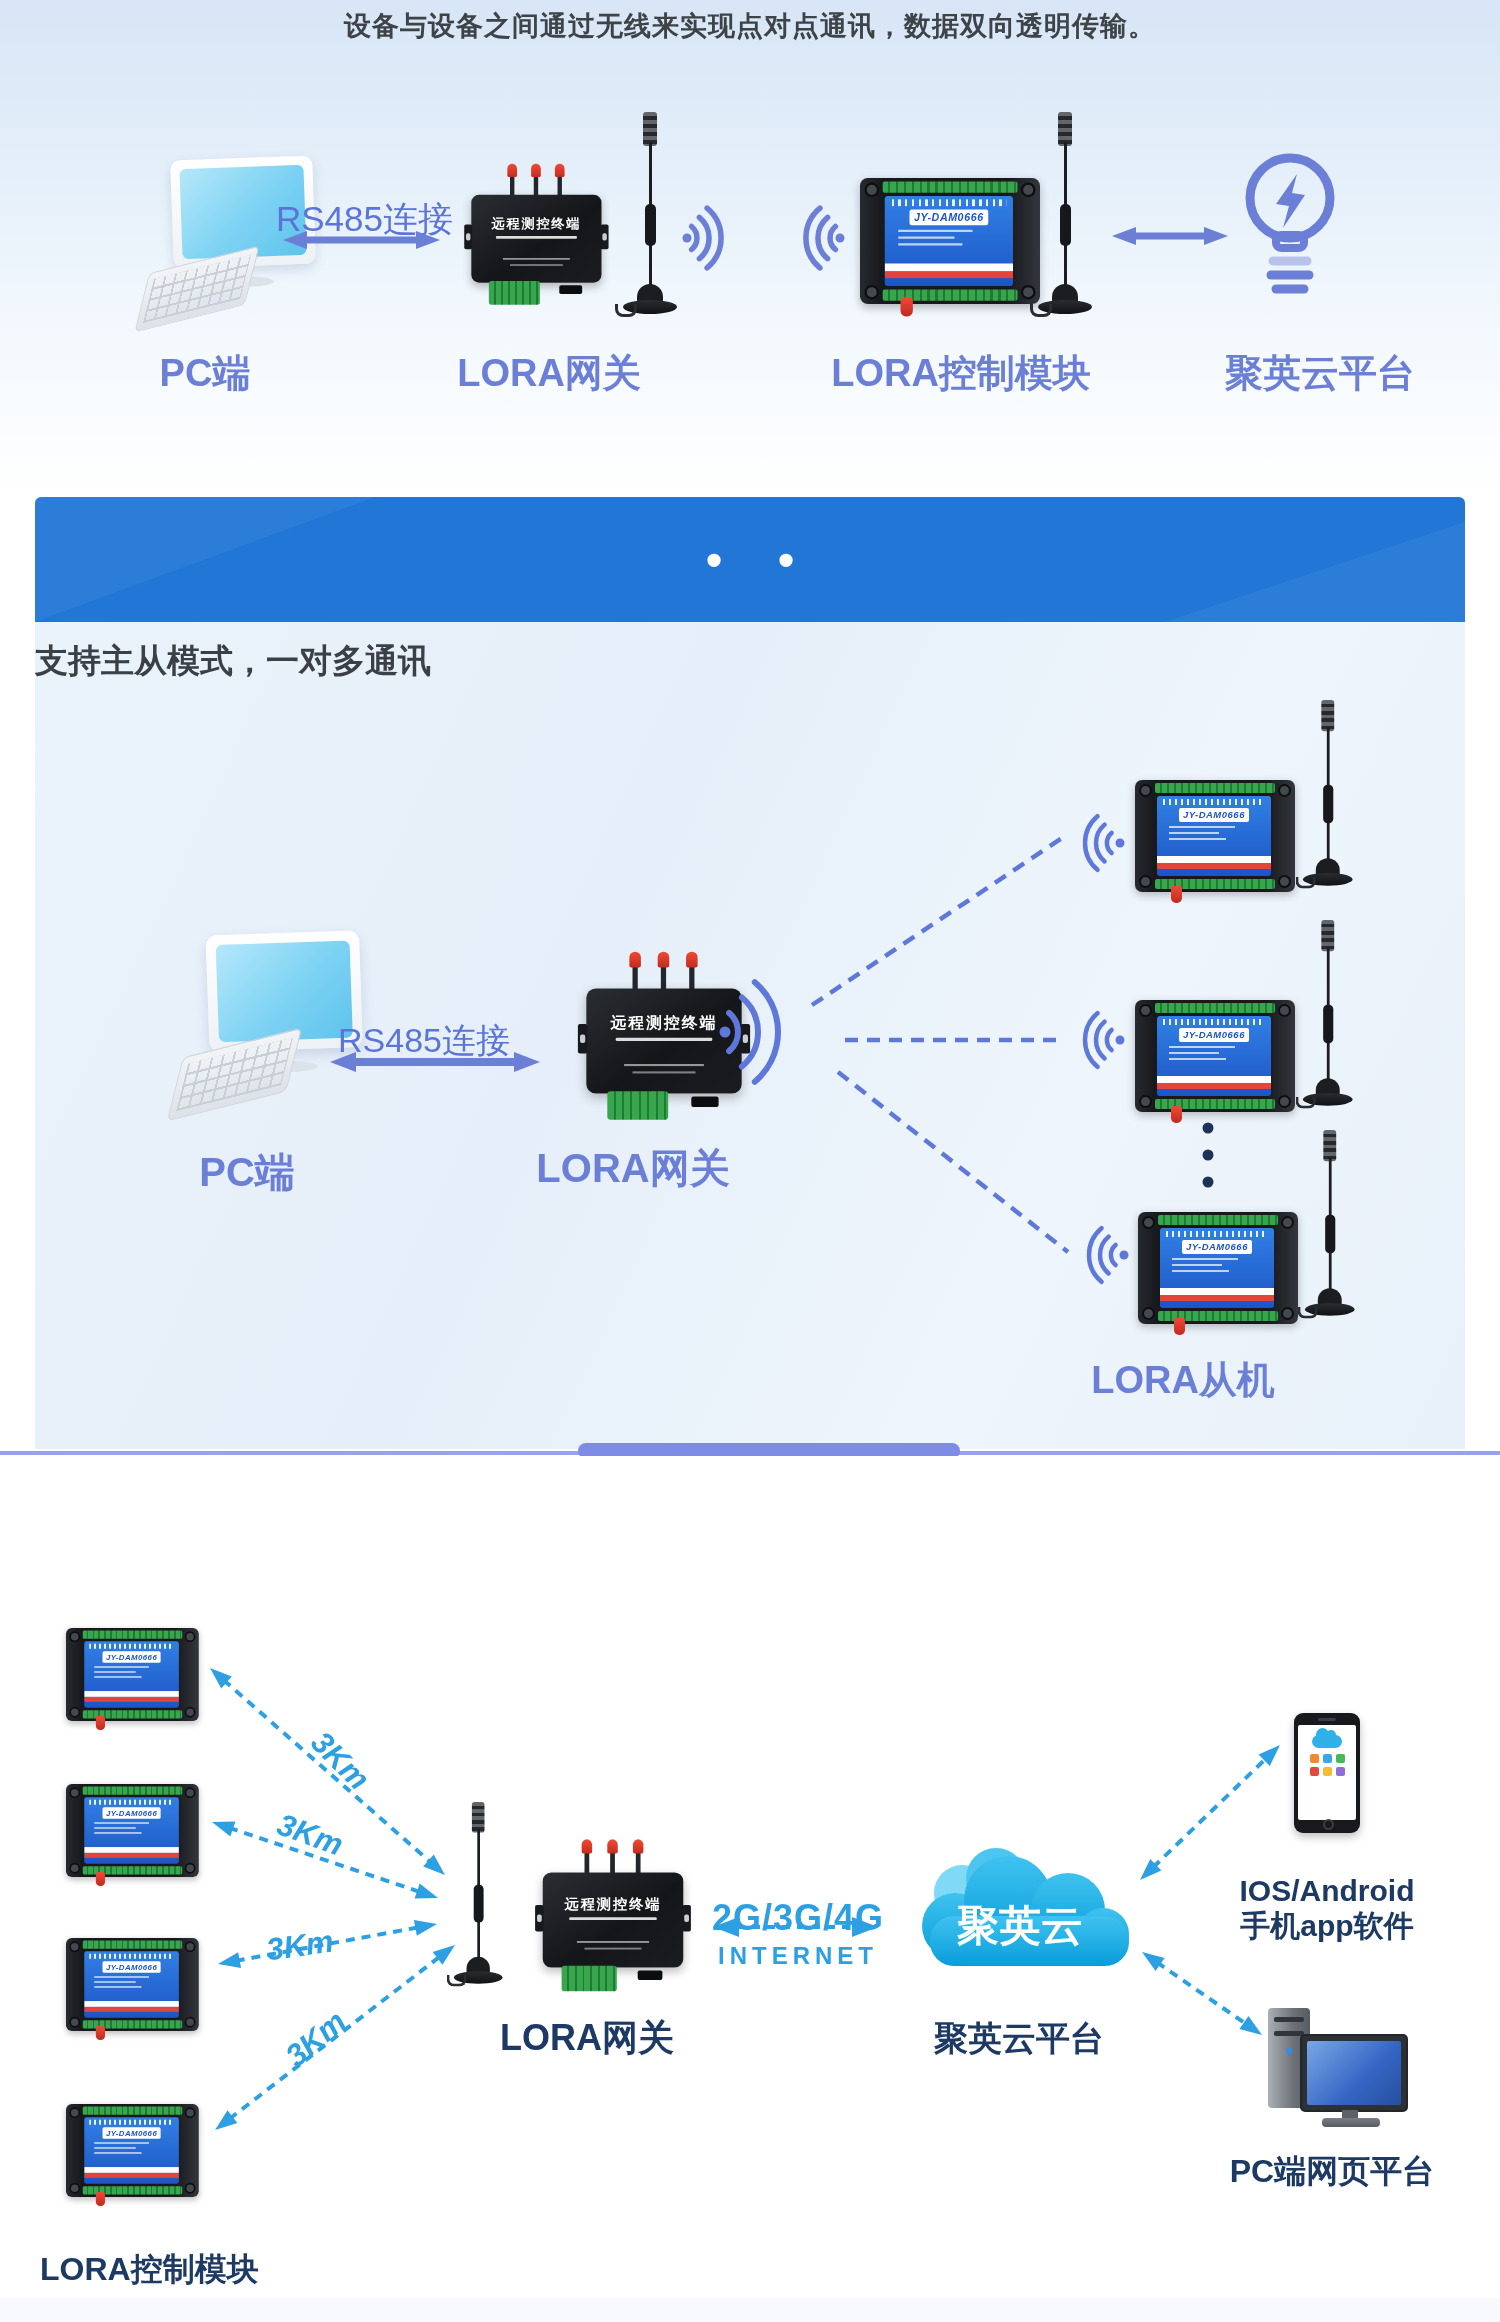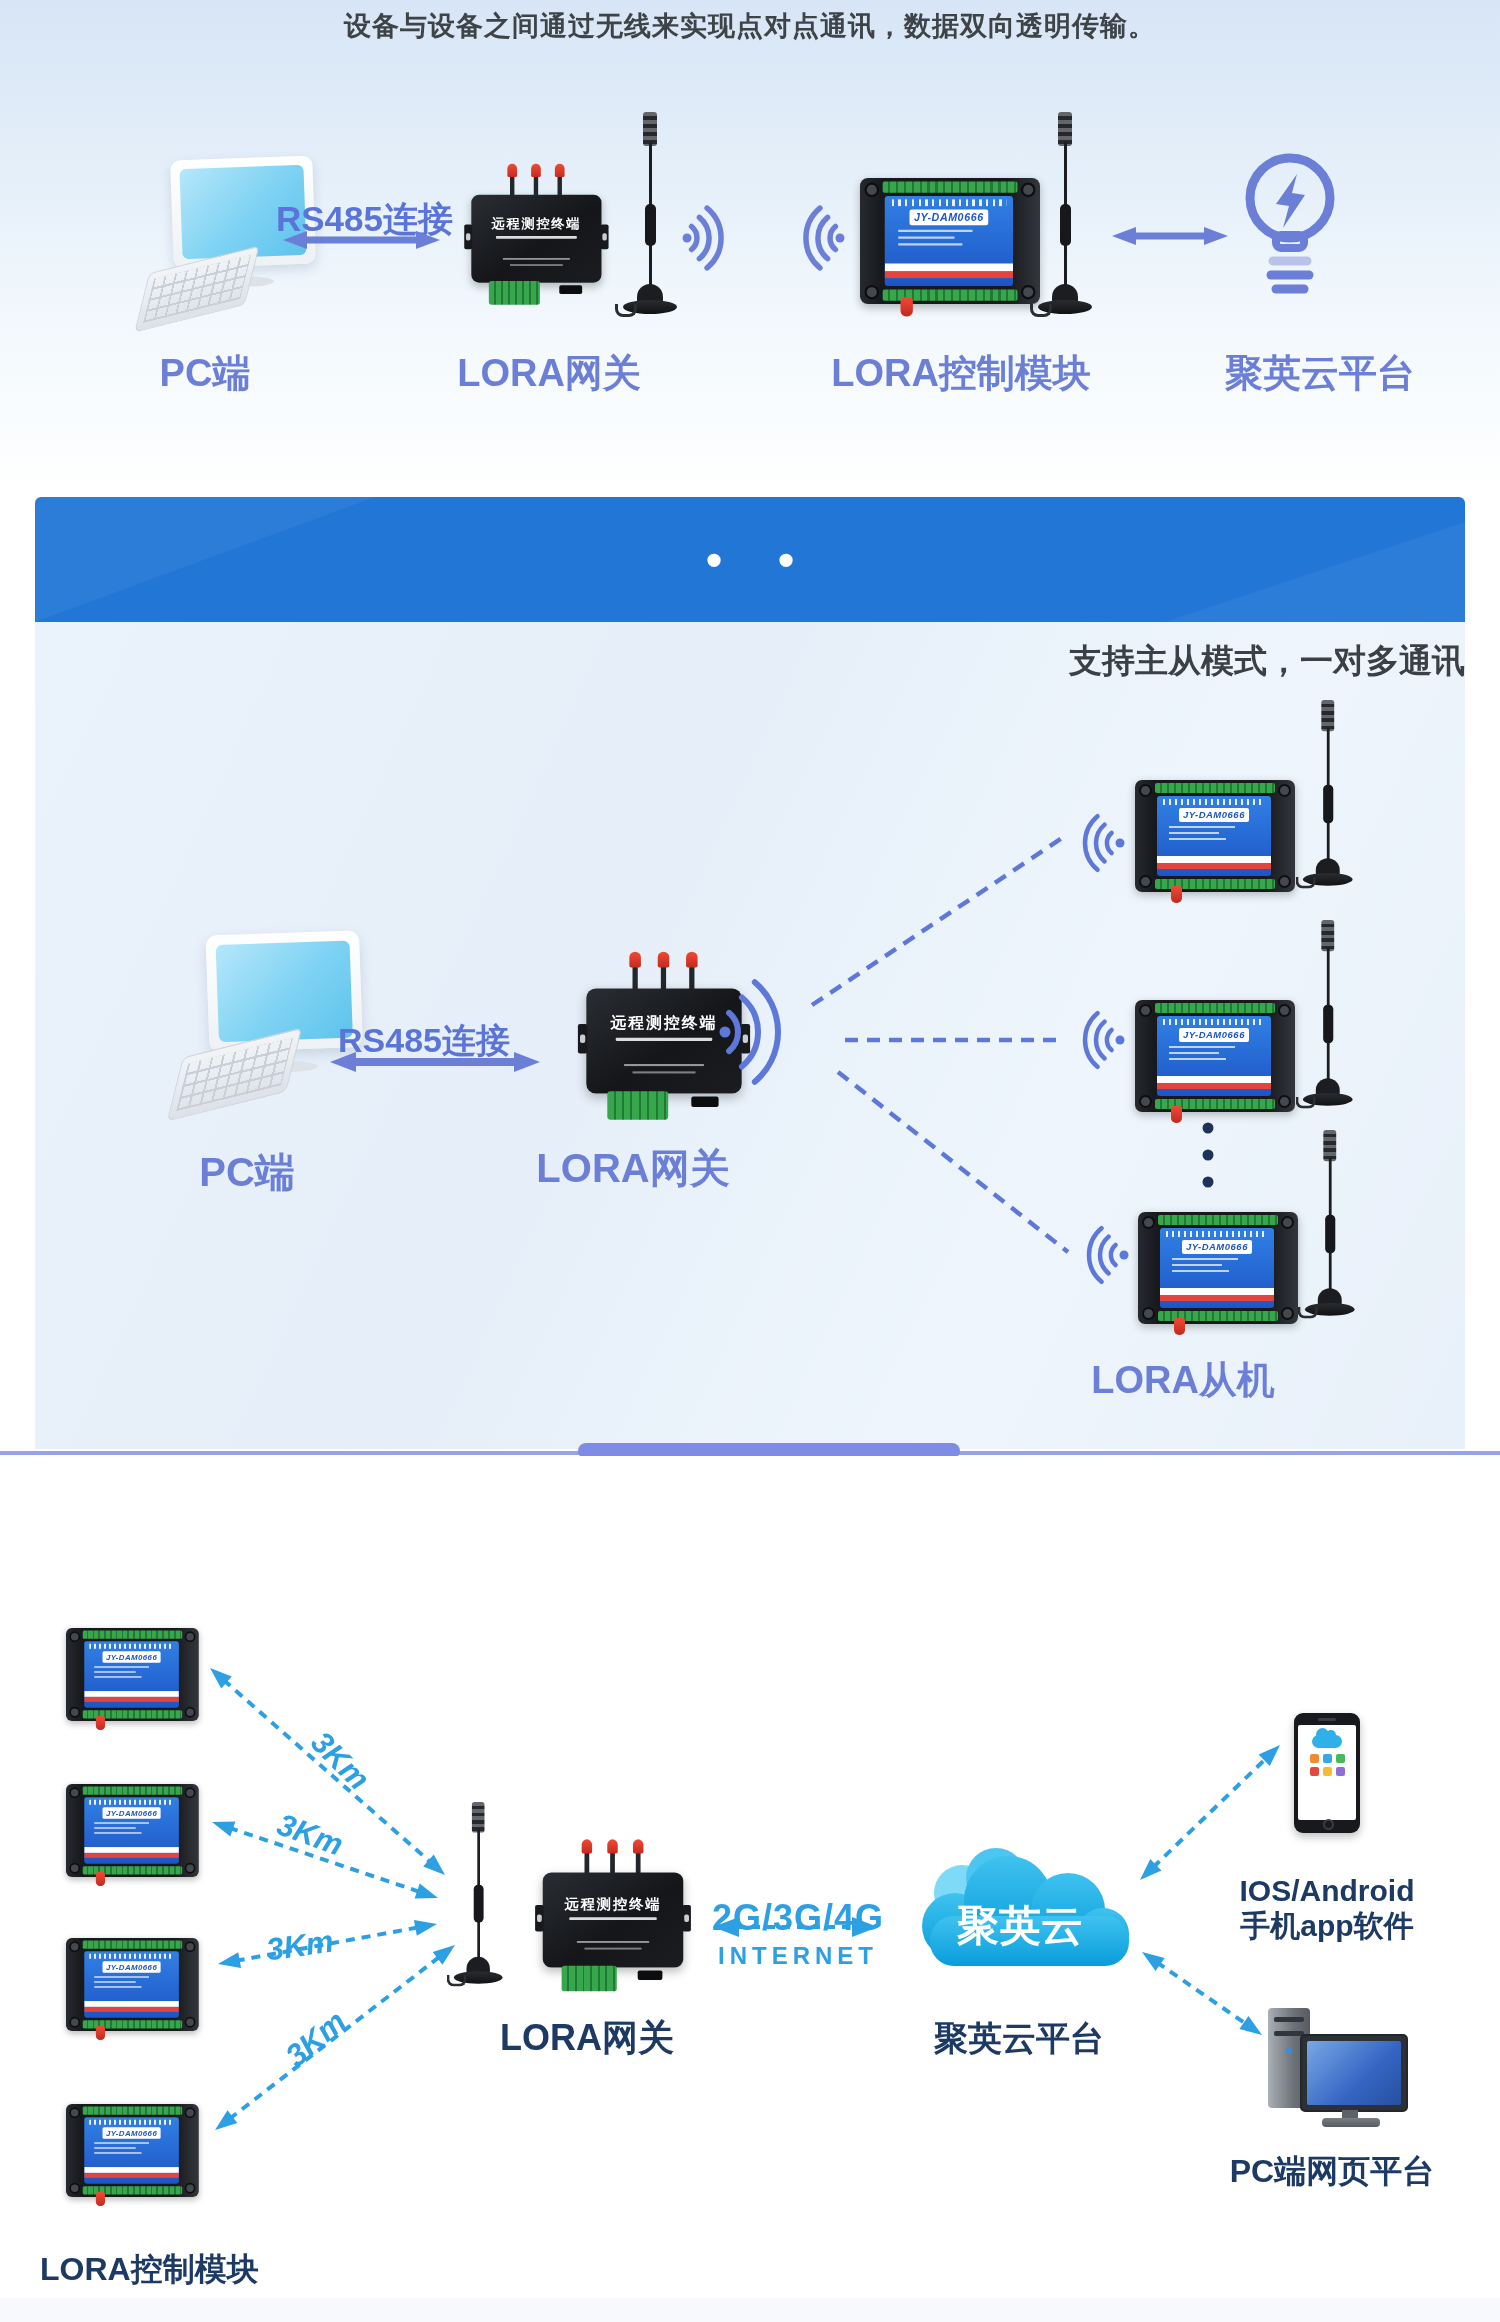--- a/index.html
+++ b/index.html
@@ -7,21 +7,21 @@
   .page{position:relative;width:1500px;height:2322px;margin:0 auto;background:#fff;overflow:hidden;}
   .abs{position:absolute;}
   .overlay{position:absolute;left:0;top:0;pointer-events:none;}
 
   
   .s1{position:absolute;left:0;top:0;width:1500px;height:514px;
       background:linear-gradient(180deg,#d7e5f6 0%,#e3eef9 30%,#f2f8fd 62%,#ffffff 96%);}
   .s1-title{position:absolute;left:0;top:8px;width:100%;text-align:center;
       font-size:27px;font-weight:700;color:#3d4347;letter-spacing:1px;}
   .peri-label{position:absolute;text-align:center;font-weight:700;font-size:38px;color:#6b7fd7;}
-  .rs485{position:absolute;font-weight:700;color:#5a74d8;}
+  .rs485{position:absolute;font-weight:400;color:#5a74d8;}
 
   
   .pc{position:absolute;width:190px;height:175px;transform-origin:0 0;}
   .pcmon{position:absolute;left:32px;top:0;width:142px;height:108px;background:linear-gradient(#ffffff,#eef1f5);
       border-radius:10px;box-shadow:0 5px 12px rgba(60,90,130,.18);transform:rotate(-2deg);}
   .pcscr{position:absolute;left:9px;right:9px;top:9px;bottom:9px;border-radius:6px;
       background:linear-gradient(135deg,#b5e7fa 0%,#7dd2f3 55%,#5ec3ec 100%);}
   .pcstand{position:absolute;left:94px;top:104px;width:16px;height:17px;background:#e3e8ed;transform:skewX(-8deg);}
   .pcbase{position:absolute;left:70px;top:118px;width:64px;height:11px;background:#dde2e8;border-radius:50%;}
   .pckb{position:absolute;left:0;top:104px;width:112px;height:52px;background:linear-gradient(#f2f4f7,#dde2e8);
@@ -88,21 +88,21 @@
   .banner::before{content:"";position:absolute;left:0;top:0;width:340px;height:125px;background:rgba(255,255,255,.05);
       clip-path:polygon(0 0,100% 0,0 100%);}
   .banner::after{content:"";position:absolute;right:0;bottom:0;width:300px;height:100px;background:rgba(255,255,255,.05);
       clip-path:polygon(100% 0,100% 100%,0 100%);}
   .banner-inner{position:relative;height:100%;display:flex;align-items:center;justify-content:center;}
   .b-dot{color:#fff;font-size:46px;font-weight:800;line-height:1;}
   .b-title{color:#fff;font-size:54px;font-weight:800;letter-spacing:4px;margin-left:6px;}
   .b-dot.right{margin-left:56px;}
   .s2-body{position:absolute;left:0;top:125px;width:100%;height:827px;
       background:linear-gradient(115deg,#eaf2fb 0%,#e6eff9 40%,#eef5fc 70%,#e8f0f9 100%);}
-  .s2-sub{position:absolute;left:0;top:142px;width:100%;text-align:right;font-size:33px;font-weight:700;color:#3b4046;}
+  .s2-sub{position:absolute;left:0;top:142px;width:100%;text-align:left;font-size:33px;font-weight:700;color:#3b4046;}
 
   
   .div-line{position:absolute;left:0;top:1451px;width:1500px;height:4px;background:#97a2ec;}
   .div-pill{position:absolute;left:578px;top:1443px;width:382px;height:16px;border-radius:8px;background:#7e8ce6;}
 
   
   .s3{position:absolute;left:0;top:1456px;width:1500px;height:866px;background:#fff;}
   .s3-title{position:absolute;left:0;top:56px;width:100%;text-align:center;font-size:86px;font-weight:900;
       color:#161616;letter-spacing:8px;}
   .navy-label{position:absolute;text-align:center;font-weight:800;font-size:33px;color:#1c3a64;}

